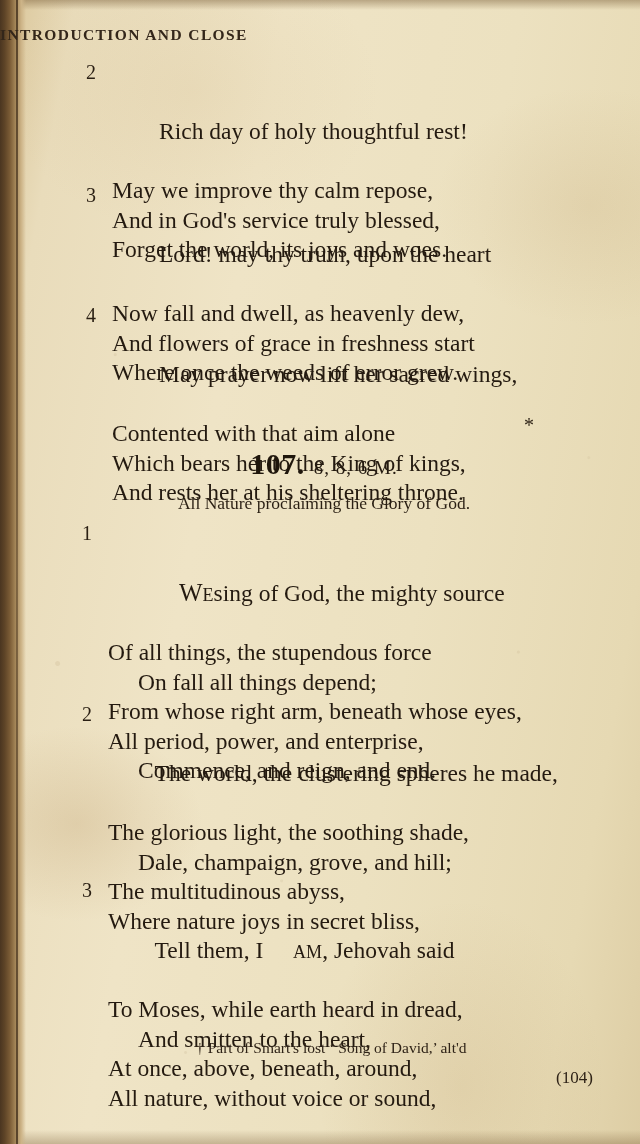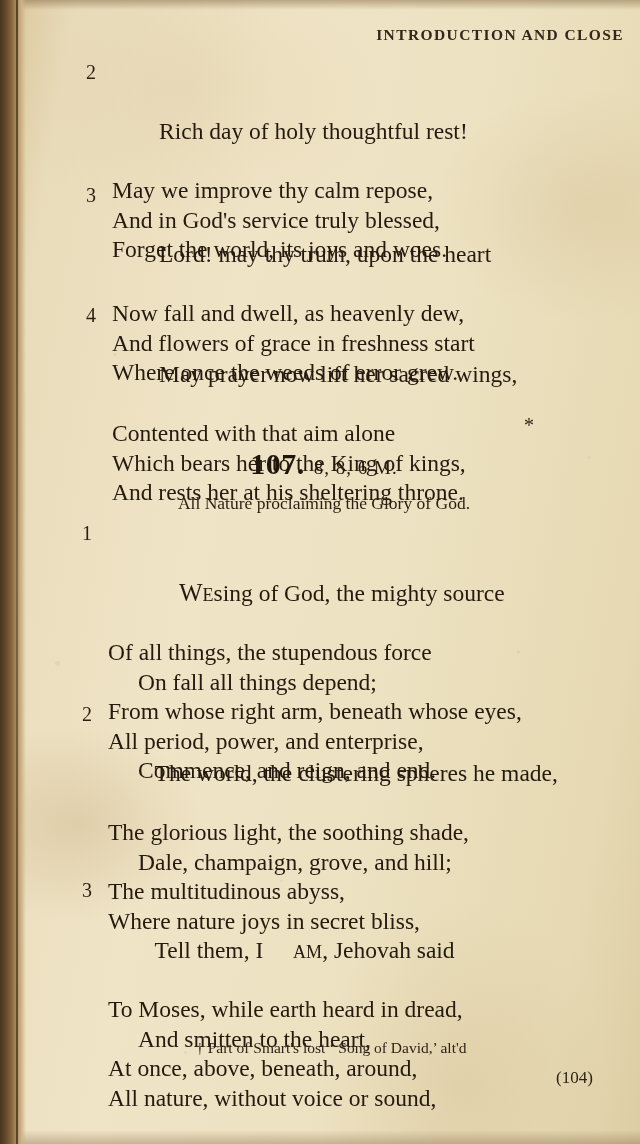--- a/index.html
+++ b/index.html
@@ -71,21 +71,21 @@
     position: absolute;
     left: 0; top: 0;
     width: 640px; height: 1144px;
   }
 
   
   .running-head {
     position: absolute;
     top: 26px;
     left: 0; right: 16px;
-    text-align: right;
+    text-align: left;
     font-size: 15.5px;
     letter-spacing: 1.4px;
     font-weight: 600;
     color: #33261a;
   }
 
   .stanza { position: absolute; }
 
   .line {
     position: relative;

